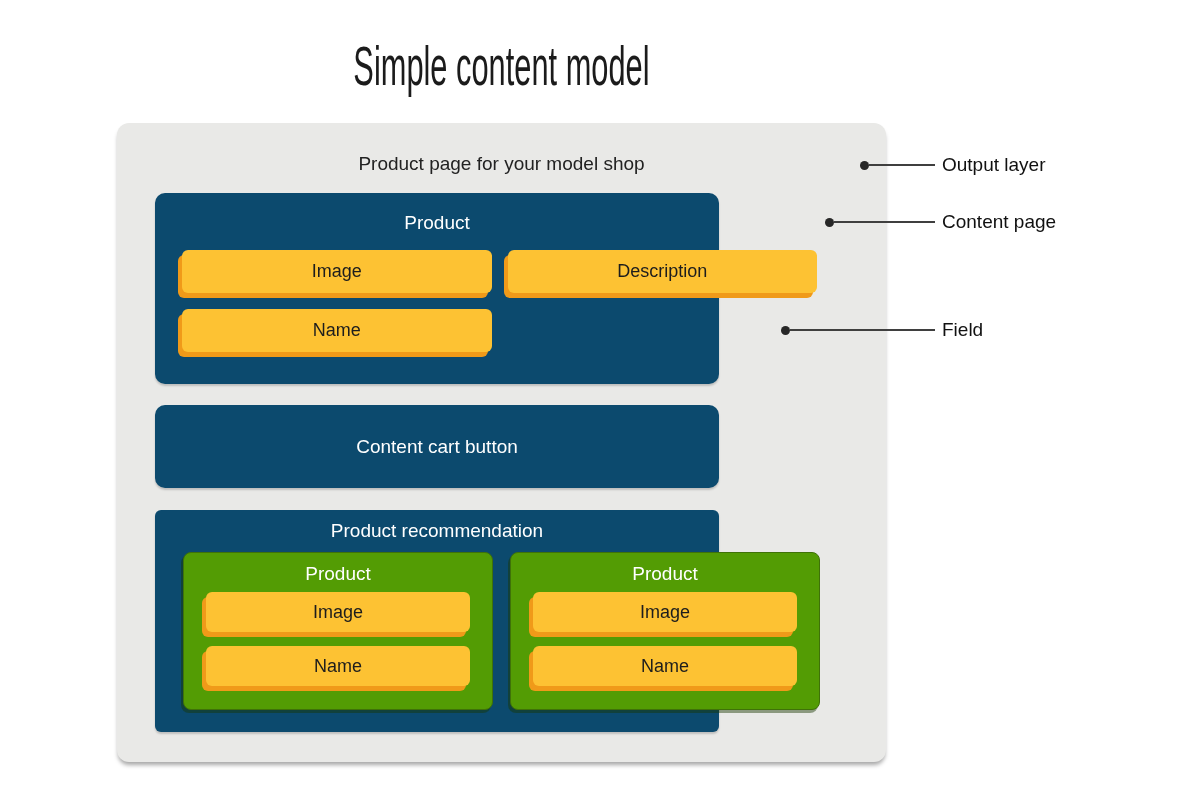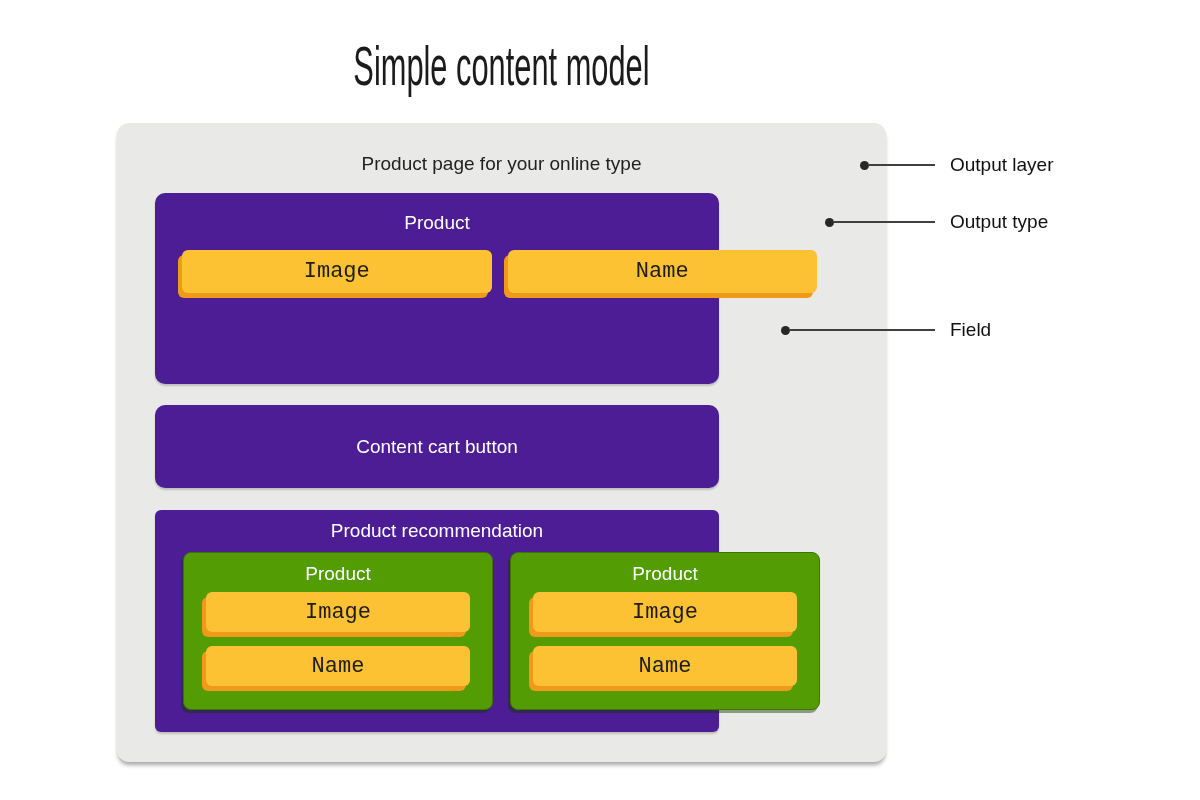--- a/index.html
+++ b/index.html
@@ -46,21 +46,21 @@
     text-align: center;
     font-size: 19px;
     color: #222222;
     line-height: 26px;
   }
 
   
   .green-box {
     position: absolute;
     left: 38px; width: 564px;
-    background: #4c1d95;
+    background: #0c4a6e;
     border-radius: 10px;
     box-shadow: 0 2px 2px rgba(0,0,0,0.18);
   }
   .green-title {
     position: absolute;
     left: 0; width: 100%;
     text-align: center;
     color: #ffffff;
     font-size: 19px;
     line-height: 26px;
@@ -79,23 +79,22 @@
   }
 
   .field {
     height: 43px;
     background: #fdc233;
     border-radius: 6px;
     box-shadow: -4px 5px 0 0 #f09a19;
     display: flex;
     align-items: center;
     justify-content: center;
-    font-size: 22px;
+    font-size: 18px;
     color: #1d1d1d;
-    font-family: Liberation Mono, monospace;
   }
 
   .cart-box {
     top: 282px; height: 83px;
     display: flex;
     align-items: center;
     justify-content: center;
   }
   .cart-box .cart-label {
     color: #ffffff;
@@ -148,43 +147,44 @@
     border-radius: 50%;
     background: #272727;
     flex: 0 0 auto;
   }
   .conn-line {
     height: 2px;
     background: #3f3f3f;
     flex: 0 0 auto;
   }
   .annotation-label {
-    margin-left: 15px;
+    margin-left: 7px;
     font-size: 19px;
     color: #111111;
     white-space: nowrap;
   }
 </style>
 </head>
 <body>
 
 <div class="stage">
 
   <div class="page-title">
     <span class="condensed">Simple content model</span>
   </div>
 
   <div class="container">
 
-    <div class="container-title">Product page for your online type</div>
+    <div class="container-title">Product page for your model shop</div>
 
     <div class="green-box product-box">
       <div class="green-title">Product</div>
       <div class="fields-grid">
         <div class="field">Image</div>
+        <div class="field">Description</div>
         <div class="field">Name</div>
       </div>
     </div>
 
     <div class="green-box cart-box">
       <span class="cart-label">Content cart button</span>
     </div>
 
     <div class="green-box rec-box">
       <div class="green-title">Product recommendation</div>
@@ -209,21 +209,21 @@
 
   <div class="annotation" style="left:860px; top:165px;">
     <span class="dot"></span>
     <span class="conn-line" style="width:66px;"></span>
     <span class="annotation-label">Output layer</span>
   </div>
 
   <div class="annotation" style="left:825px; top:222px;">
     <span class="dot"></span>
     <span class="conn-line" style="width:101px;"></span>
-    <span class="annotation-label">Output type</span>
+    <span class="annotation-label">Content page</span>
   </div>
 
   <div class="annotation" style="left:781px; top:330px;">
     <span class="dot"></span>
     <span class="conn-line" style="width:145px;"></span>
     <span class="annotation-label">Field</span>
   </div>
 
 </div>
 

